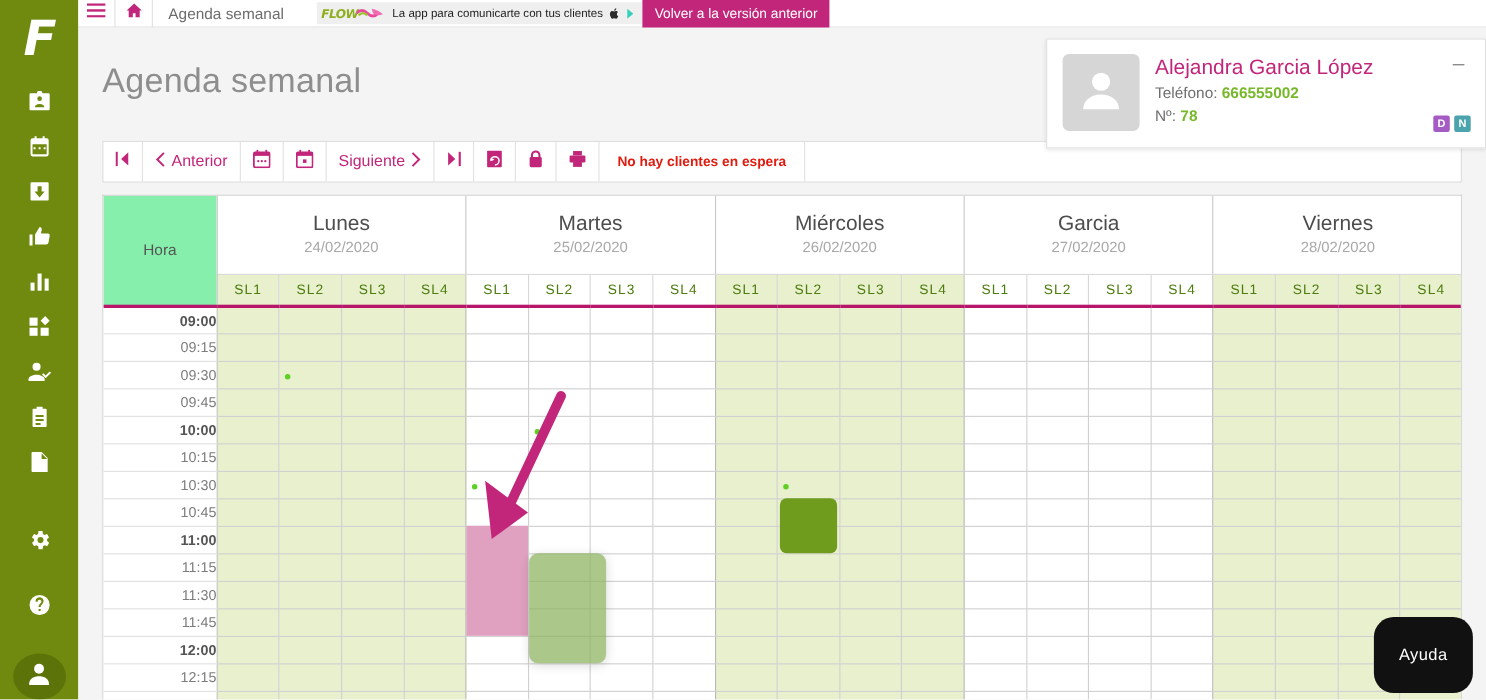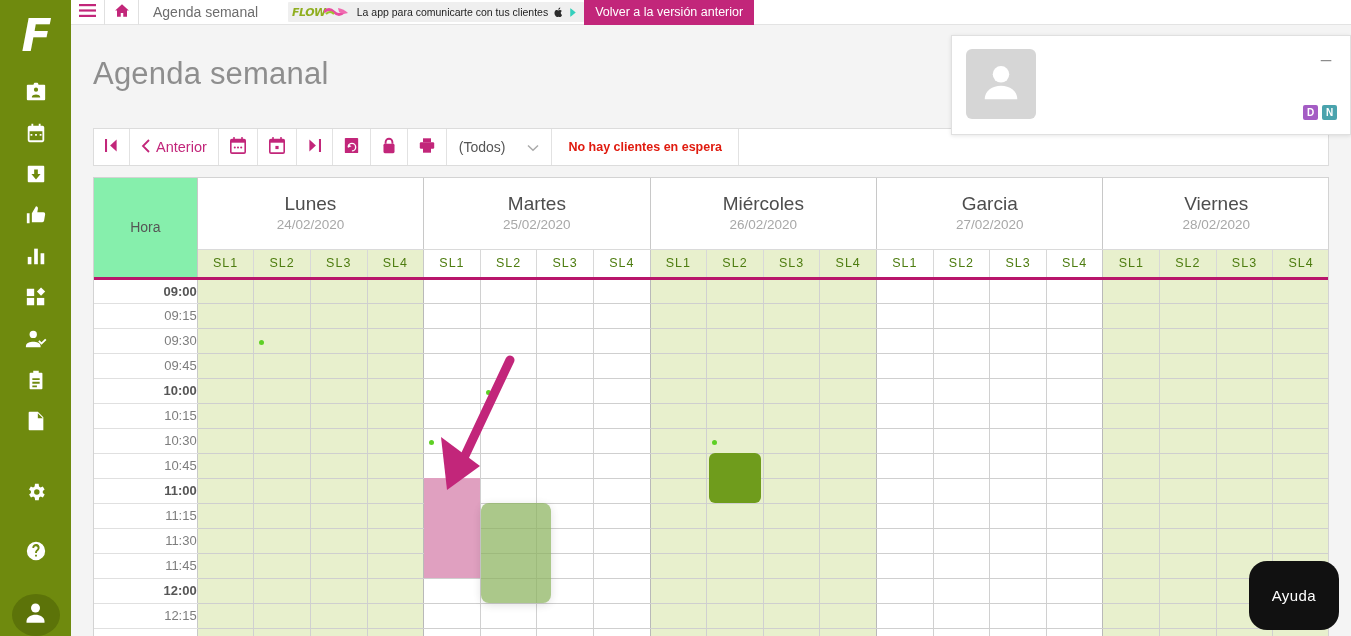--- a/index.html
+++ b/index.html
@@ -441,20 +441,28 @@
         <span>
           <svg width="16" height="17" viewBox="0 0 20 21">
               <rect x="1" y="3" width="18" height="17" rx="1.5" fill="none" stroke="#c2267a" stroke-width="2"></rect>
               <rect x="1" y="3" width="18" height="4"></rect>
               <rect x="4" y="0" width="2" height="4"></rect>
               <rect x="14" y="0" width="2" height="4"></rect>
               <rect x="8" y="11" width="4" height="4"></rect>
             </svg>
         </span>
       </div>
+      <div class="tool txt">
+        <span>Siguiente</span>
+        <span>
+          <svg width="9" height="14" viewBox="0 0 9 14">
+              <path d="M1 1 7 7l-6 6" stroke="#c2267a" stroke-width="1.8" fill="none"></path>
+            </svg>
+        </span>
+      </div>
       <div class="tool">
         <span>
           <svg width="13" height="15" viewBox="0 0 14 16">
               <path d="M1.5 1.5 8.5 8l-7 6.5v-13z"></path>
               <rect x="11.8" y="1" width="2.2" height="14"></rect>
             </svg>
         </span>
       </div>
       <div class="tool">
         <span>
@@ -472,28 +480,20 @@
               <rect x="1.5" y="8" width="13" height="11" rx="1.6"></rect>
             </svg>
         </span>
       </div>
       <div class="tool">
         <span>
           <svg width="16" height="17" viewBox="0 0 20 20">
               <rect x="5" y="1" width="10" height="5"></rect>
               <rect x="1" y="6" width="18" height="8" rx="1.5"></rect>
               <rect x="5" y="13" width="10" height="6"></rect>
-            </svg>
-        </span>
-      </div>
-      <div id="tool-select">
-        <span>(Todos)</span>
-        <span>
-          <svg width="12" height="8" viewBox="0 0 12 8">
-              <path d="M1 1.5 6 6.2l5-4.7" stroke="#aaa" stroke-width="1.5" fill="none"></path>
             </svg>
         </span>
       </div>
       <div id="tool-status">No hay clientes en espera</div>
     </div>
 
     <div id="calendar">
       <table class="grid">
         <thead>
           <tr id="head-row-days">
@@ -909,20 +909,31 @@
 
   <div id="patient-card">
     <div id="pc-avatar">
       <span>
         <svg viewBox="0 0 24 24">
             <circle cx="12" cy="8" r="4.3"></circle>
             <path d="M3.5 21c0-4.4 4-7 8.5-7s8.5 2.6 8.5 7H3.5z"></path>
           </svg>
       </span>
     </div>
+    <div id="pc-info">
+      <div id="pc-name">Alejandra Garcia López</div>
+      <div class="pc-row">
+        <span>Teléfono:</span>
+        <span class="pc-val">666555002</span>
+      </div>
+      <div class="pc-row">
+        <span>Nº:</span>
+        <span class="pc-val">78</span>
+      </div>
+    </div>
     <div id="pc-minimize">–</div>
     <div id="pc-badges">
         <div class="pc-badge" style="background: rgb(164, 92, 196);">D</div>
         <div class="pc-badge" style="background: rgb(74, 163, 173);">N</div>
       </div>
   </div>
 
   <svg id="arrow-svg" viewBox="0 0 1351 636">
     <path d="M510 360 L462 462" stroke="#c2267a" stroke-width="9" stroke-linecap="round" fill="none"></path>
     <path d="M447 490 L441 437 L480 466 Z" fill="#c2267a"></path>

